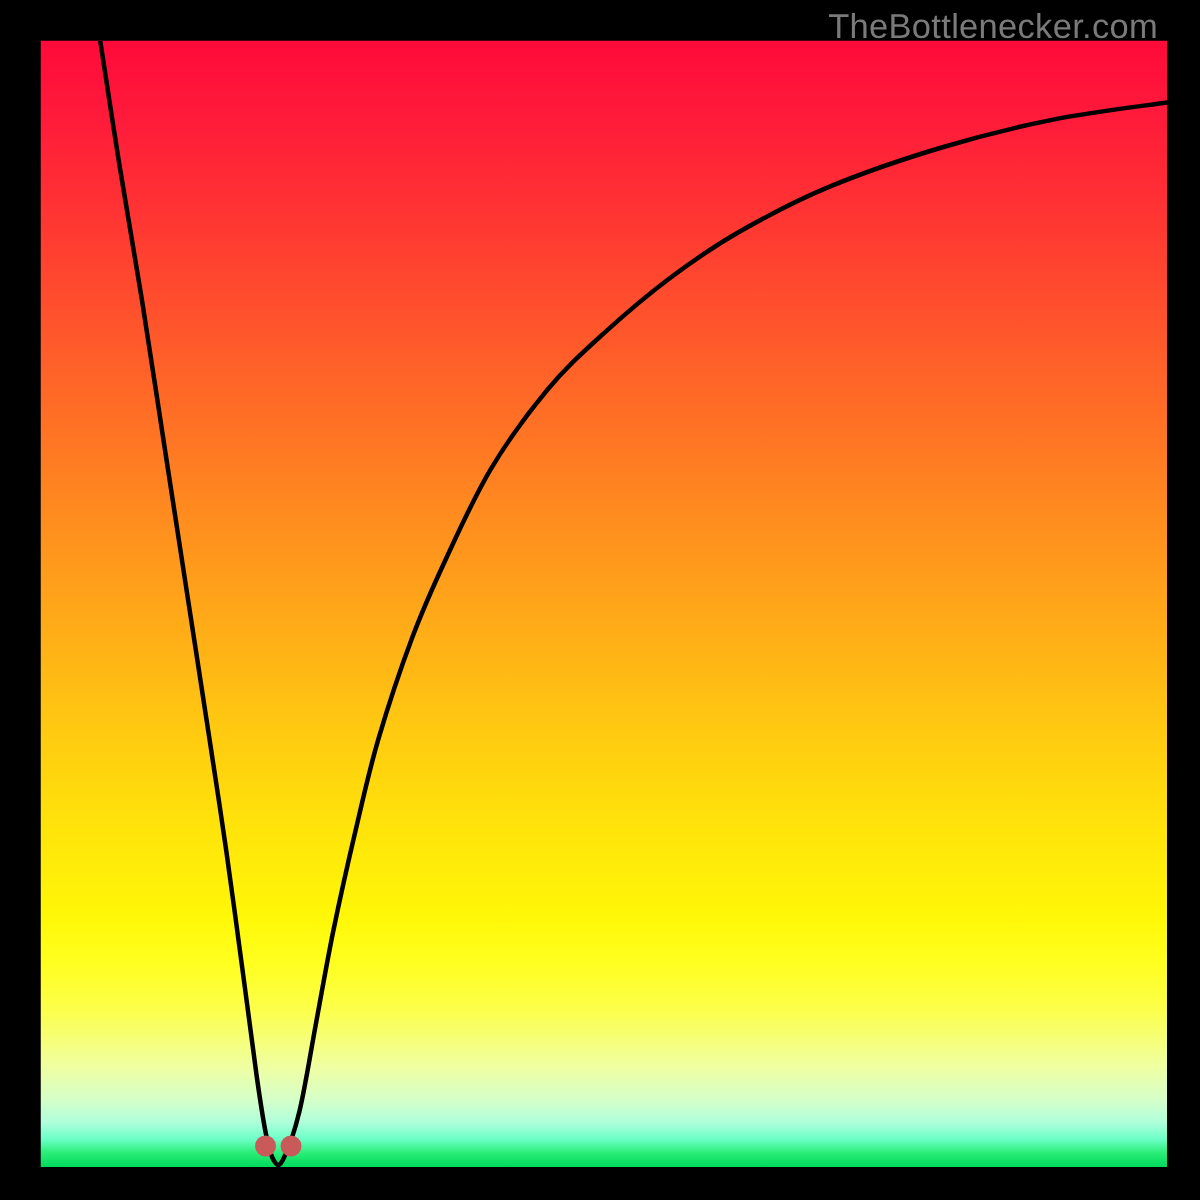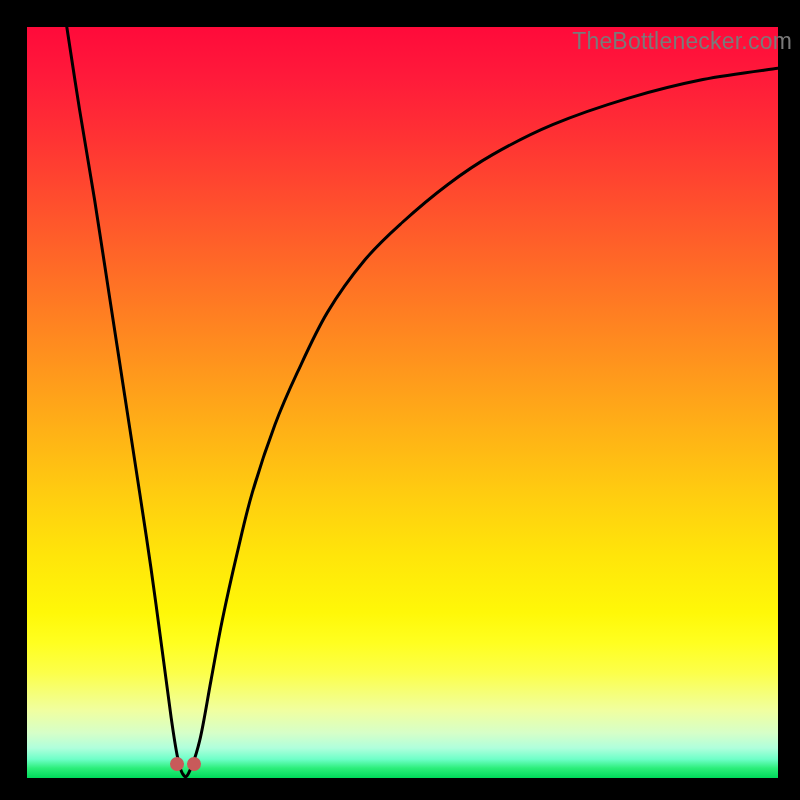--- a/index.html
+++ b/index.html
@@ -52,26 +52,25 @@
       #00d95a 100%
     );
   }
   .svg-layer {
     position: absolute;
     inset: 0;
   }
   .attribution {
     position: absolute;
     top: 4px;
-    right: 8px;
+    right: 28px;
     font-family: Arial, Helvetica, sans-serif;
     font-size: 23px;
     color: #7a7a7a;
     letter-spacing: 0.2px;
-    margin-top: 24px;
   }
   .marker {
     position: absolute;
     width: 14px;
     height: 14px;
     background: #c85a5a;
     border-radius: 50%;
   }
 </style>
 </head>

